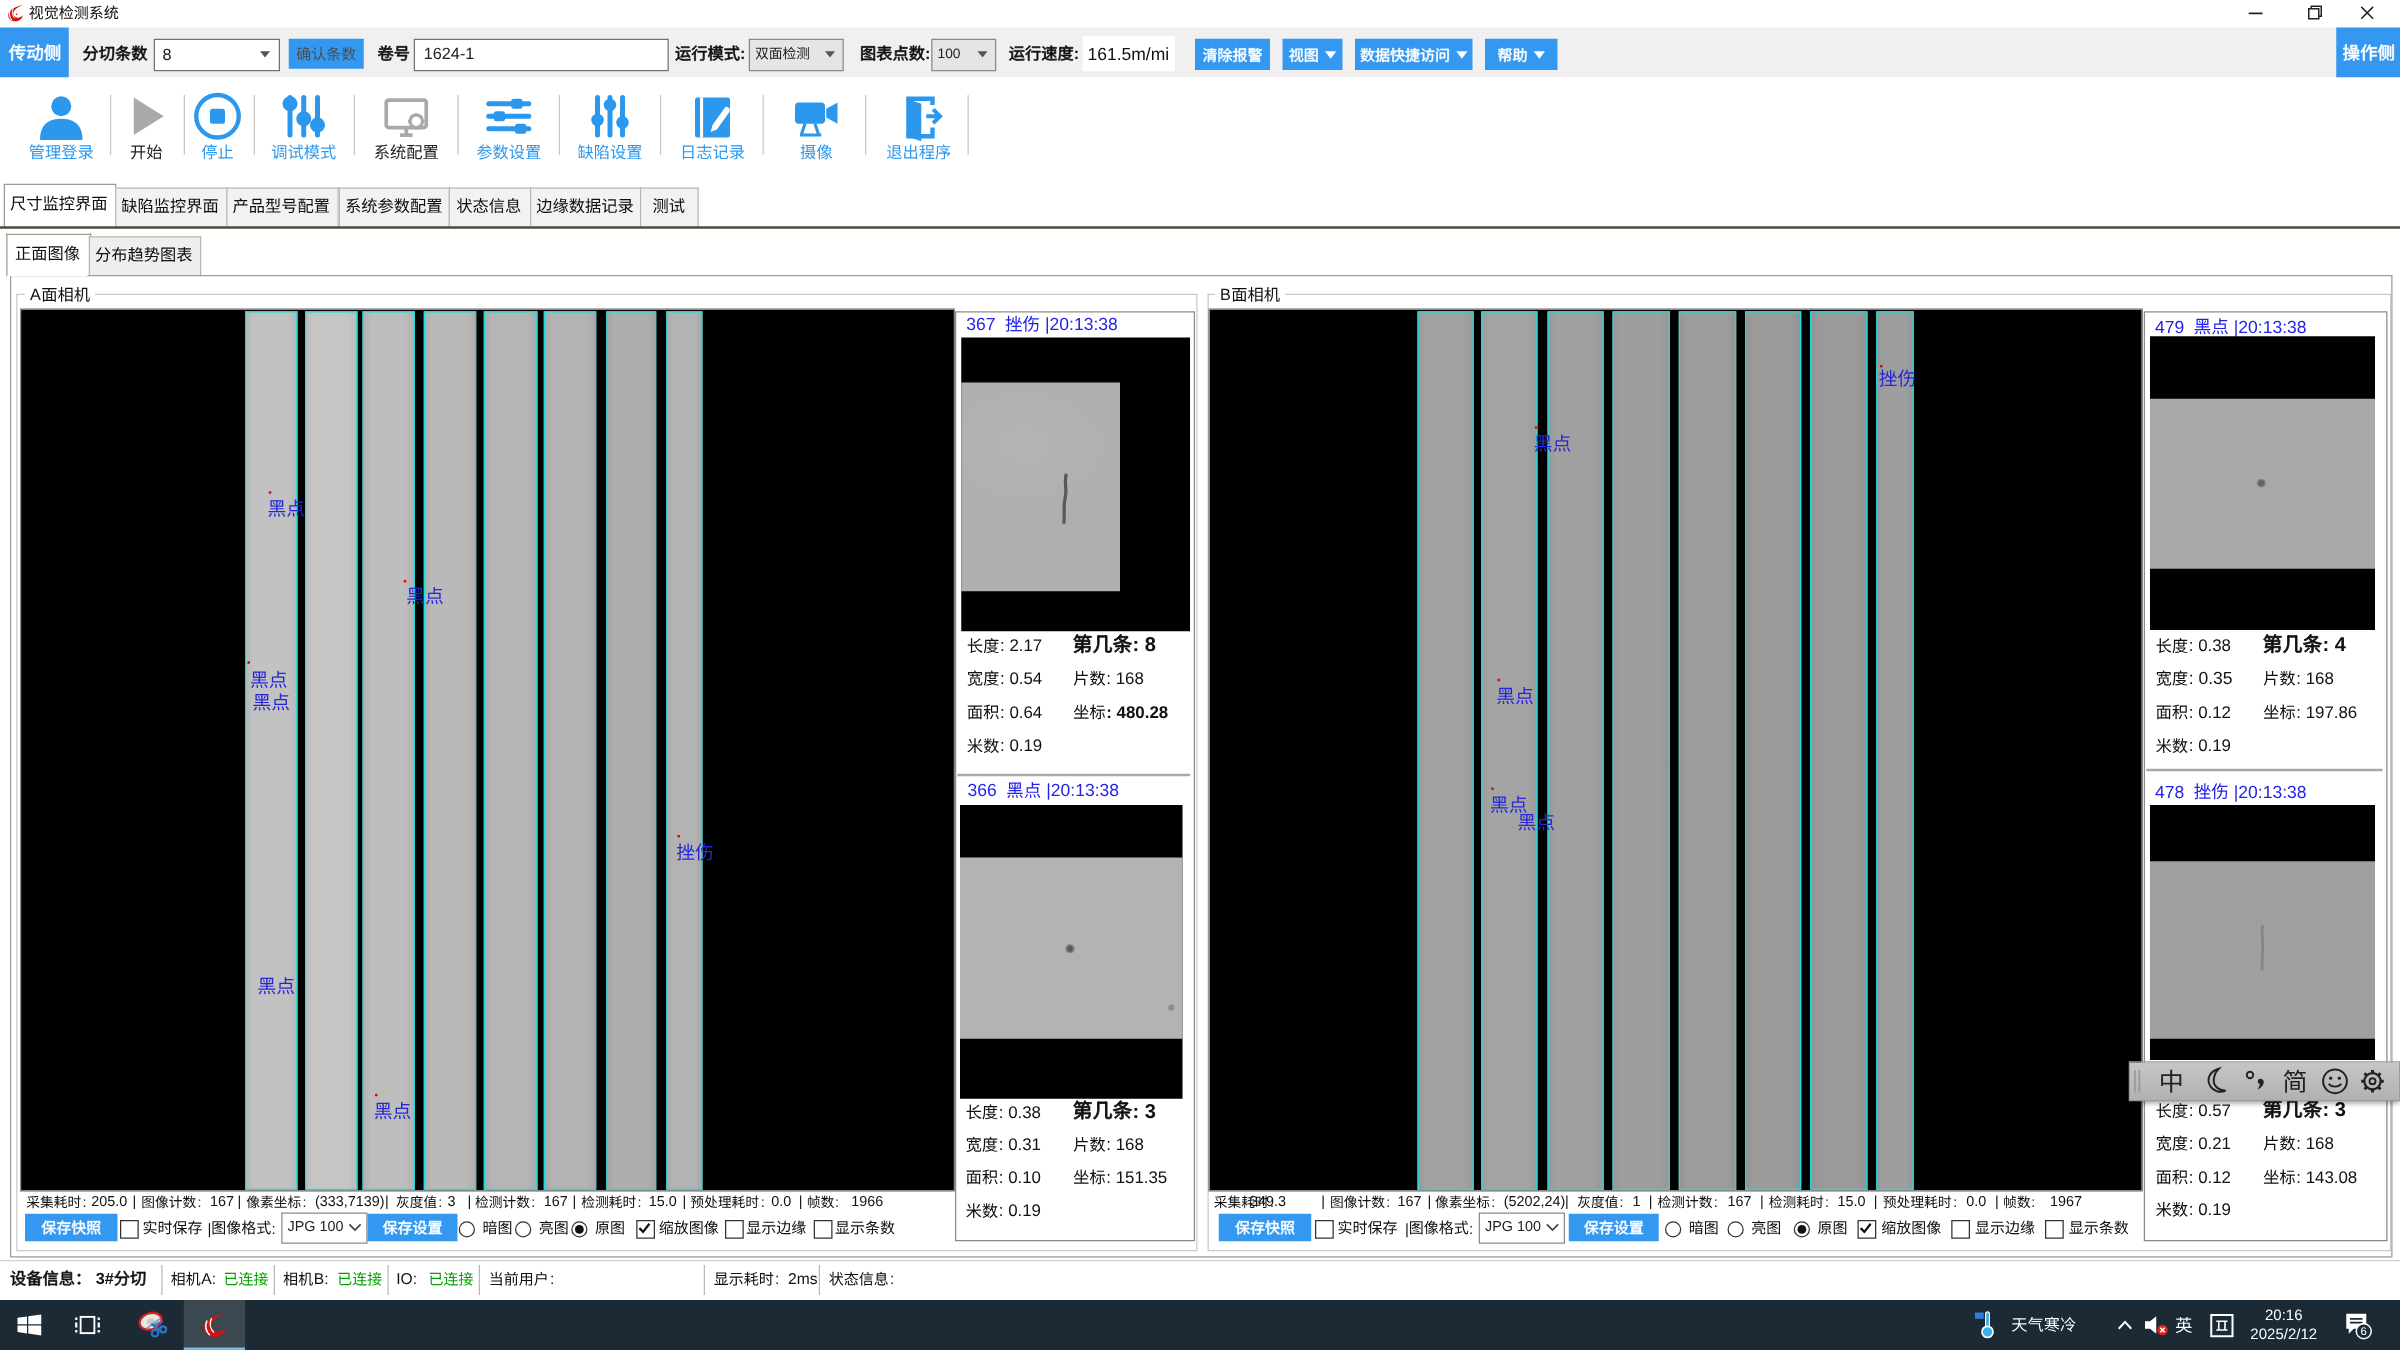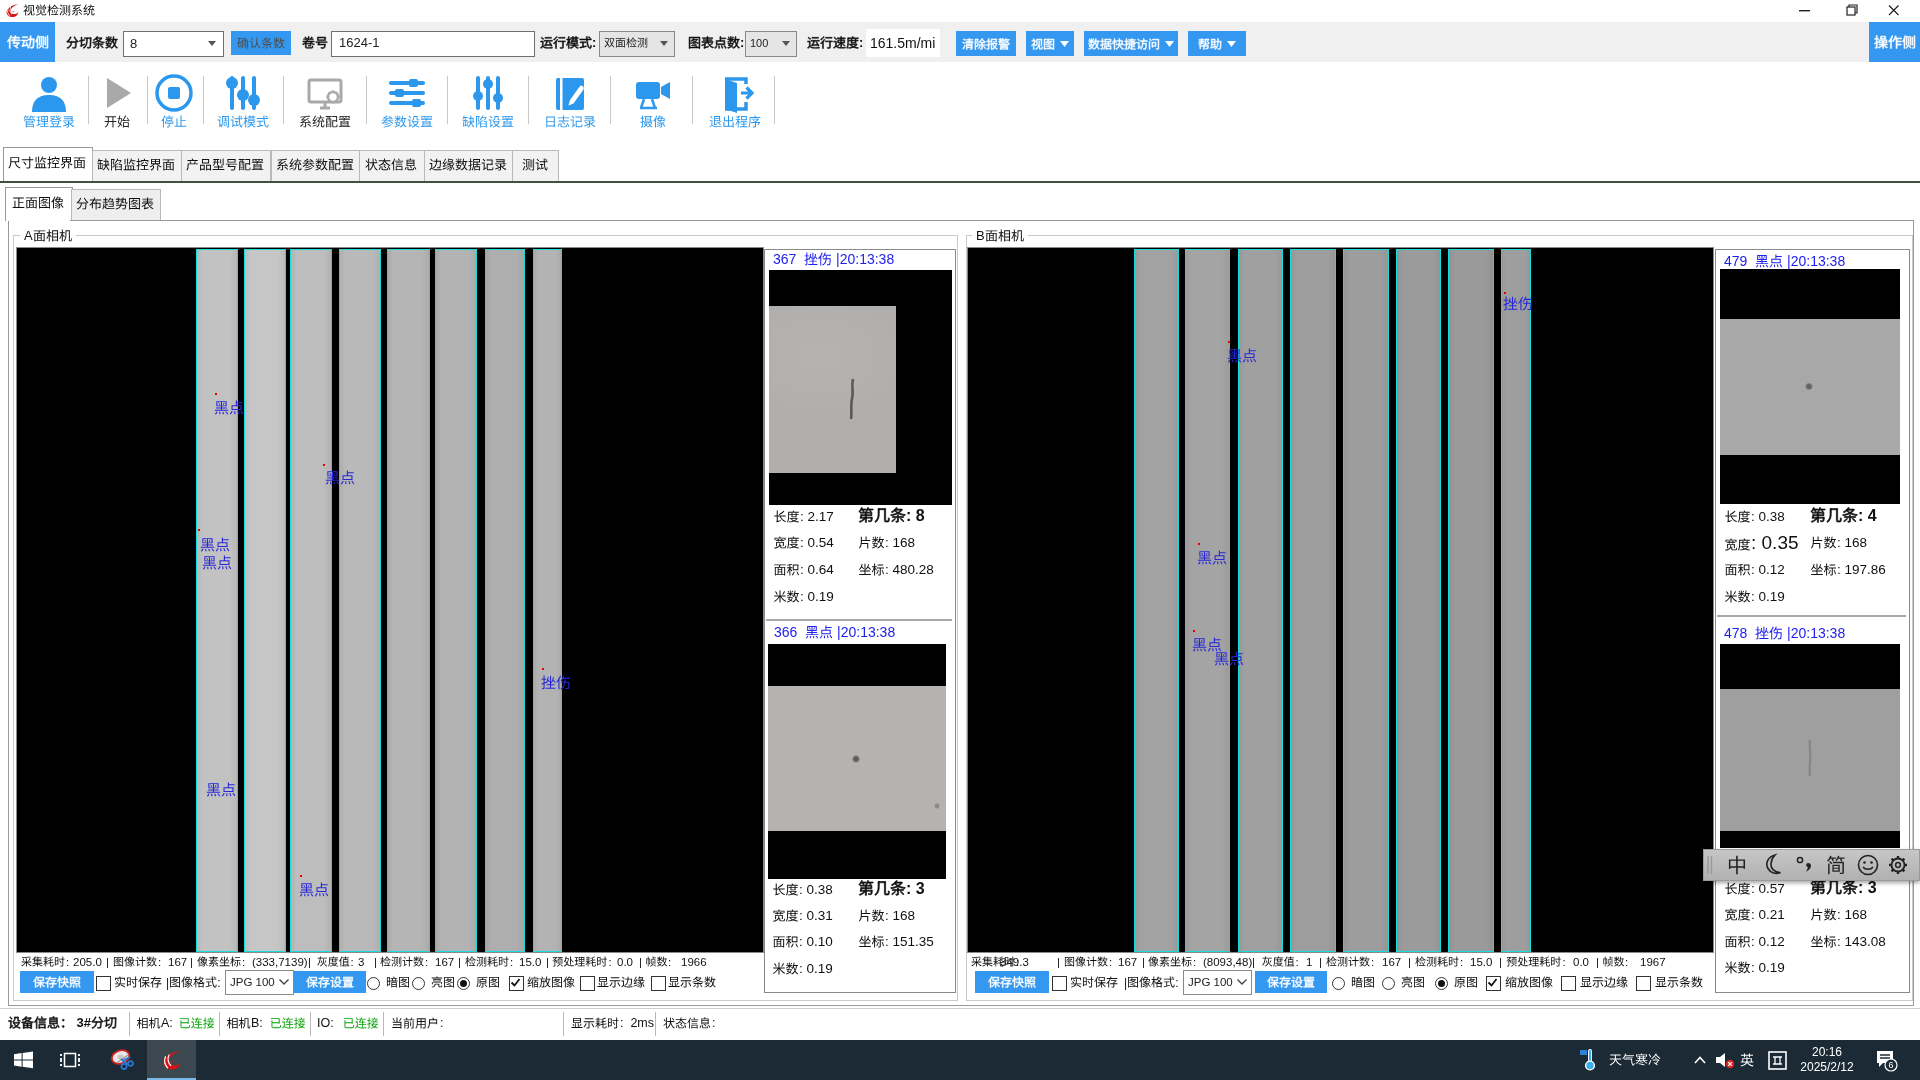--- a/index.html
+++ b/index.html
@@ -739,21 +739,21 @@
         <use href="#u7247" x="0"></use>
         <use href="#u6570" x="1000"></use>
       </g>
     </svg>:&nbsp;168</div>
 <div style="position:absolute;left:773px;top:562px;font-size:13.5px;color:#111;white-space:nowrap;line-height:15.5px;"><svg class="k" style="width:27.0px;height:13px" viewBox="0 0 2000 1000">
       <g transform="translate(0,880) scale(1,-1)">
         <use href="#u9762" x="0"></use>
         <use href="#u79EF" x="1000"></use>
       </g>
     </svg>:&nbsp;0.64</div>
-<div style="position:absolute;left:858px;top:562px;font-size:13.5px;color:#111;white-space:nowrap;line-height:15.5px;"><svg class="k" style="width:27.0px;height:13px" viewBox="0 0 2000 1000">
+<div style="position:absolute;left:858px;top:562px;font-size:13.5px;color:#111;white-space:nowrap;line-height:15.5px;font-weight:bold;"><svg class="k" style="width:27.0px;height:13px" viewBox="0 0 2000 1000">
       <g transform="translate(0,880) scale(1,-1)">
         <use href="#u5750" x="0"></use>
         <use href="#u6807" x="1000"></use>
       </g>
     </svg>:&nbsp;480.28</div>
 <div style="position:absolute;left:773px;top:589px;font-size:13.5px;color:#111;white-space:nowrap;line-height:15.5px;"><svg class="k" style="width:27.0px;height:13px" viewBox="0 0 2000 1000">
       <g transform="translate(0,880) scale(1,-1)">
         <use href="#u7C73" x="0"></use>
         <use href="#u6570" x="1000"></use>
       </g>
@@ -828,21 +828,21 @@
         <use href="#u5EA6" x="1000"></use>
       </g>
     </svg>:&nbsp;0.38</div>
 <div style="position:absolute;left:1810px;top:507px;font-size:16px;color:#111;white-space:nowrap;line-height:18px;font-weight:bold;"><svg class="k" style="width:48.0px;height:16px" viewBox="0 0 3000 1000">
       <g transform="translate(0,880) scale(1,-1)" stroke="currentColor" stroke-width="44">
         <use href="#u7B2C" x="0"></use>
         <use href="#u51E0" x="1000"></use>
         <use href="#u6761" x="2000"></use>
       </g>
     </svg>:&nbsp;4</div>
-<div style="position:absolute;left:1724px;top:535px;font-size:19px;color:#111;white-space:nowrap;line-height:15.5px;"><svg class="k" style="width:27.0px;height:13px" viewBox="0 0 2000 1000">
+<div style="position:absolute;left:1724px;top:535px;font-size:14px;color:#111;white-space:nowrap;line-height:15.5px;"><svg class="k" style="width:27.0px;height:13px" viewBox="0 0 2000 1000">
       <g transform="translate(0,880) scale(1,-1)">
         <use href="#u5BBD" x="0"></use>
         <use href="#u5EA6" x="1000"></use>
       </g>
     </svg>:&nbsp;0.35</div>
 <div style="position:absolute;left:1810px;top:535px;font-size:13.5px;color:#111;white-space:nowrap;line-height:15.5px;"><svg class="k" style="width:27.0px;height:13px" viewBox="0 0 2000 1000">
       <g transform="translate(0,880) scale(1,-1)">
         <use href="#u7247" x="0"></use>
         <use href="#u6570" x="1000"></use>
       </g>
@@ -1017,21 +1017,21 @@
 <div style="position:absolute;left:1118px;top:956px;font-size:11.5px;color:#111;white-space:nowrap;line-height:13.5px;">167</div>
 <div style="position:absolute;left:1142px;top:956px;font-size:11.5px;color:#111;white-space:nowrap;line-height:13.5px;">|</div>
 <div style="position:absolute;left:1147px;top:956px;font-size:11.5px;color:#111;white-space:nowrap;line-height:13.5px;"><svg class="k" style="width:46.0px;height:11px" viewBox="0 0 4000 1000">
       <g transform="translate(0,880) scale(1,-1)">
         <use href="#u50CF" x="0"></use>
         <use href="#u7D20" x="1000"></use>
         <use href="#u5750" x="2000"></use>
         <use href="#u6807" x="3000"></use>
       </g>
     </svg>:</div>
-<div style="position:absolute;left:1203px;top:956px;font-size:11.5px;color:#111;white-space:nowrap;line-height:13.5px;">(8093,48)</div>
+<div style="position:absolute;left:1203px;top:956px;font-size:11.5px;color:#111;white-space:nowrap;line-height:13.5px;">(5202,24)</div>
 <div style="position:absolute;left:1252px;top:956px;font-size:11.5px;color:#111;white-space:nowrap;line-height:13.5px;">|</div>
 <div style="position:absolute;left:1261px;top:956px;font-size:11.5px;color:#111;white-space:nowrap;line-height:13.5px;"><svg class="k" style="width:34.5px;height:11px" viewBox="0 0 3000 1000">
       <g transform="translate(0,880) scale(1,-1)">
         <use href="#u7070" x="0"></use>
         <use href="#u5EA6" x="1000"></use>
         <use href="#u503C" x="2000"></use>
       </g>
     </svg>:</div>
 <div style="position:absolute;left:1306px;top:956px;font-size:11.5px;color:#111;white-space:nowrap;line-height:13.5px;">1</div>
 <div style="position:absolute;left:1319px;top:956px;font-size:11.5px;color:#111;white-space:nowrap;line-height:13.5px;">|</div>

